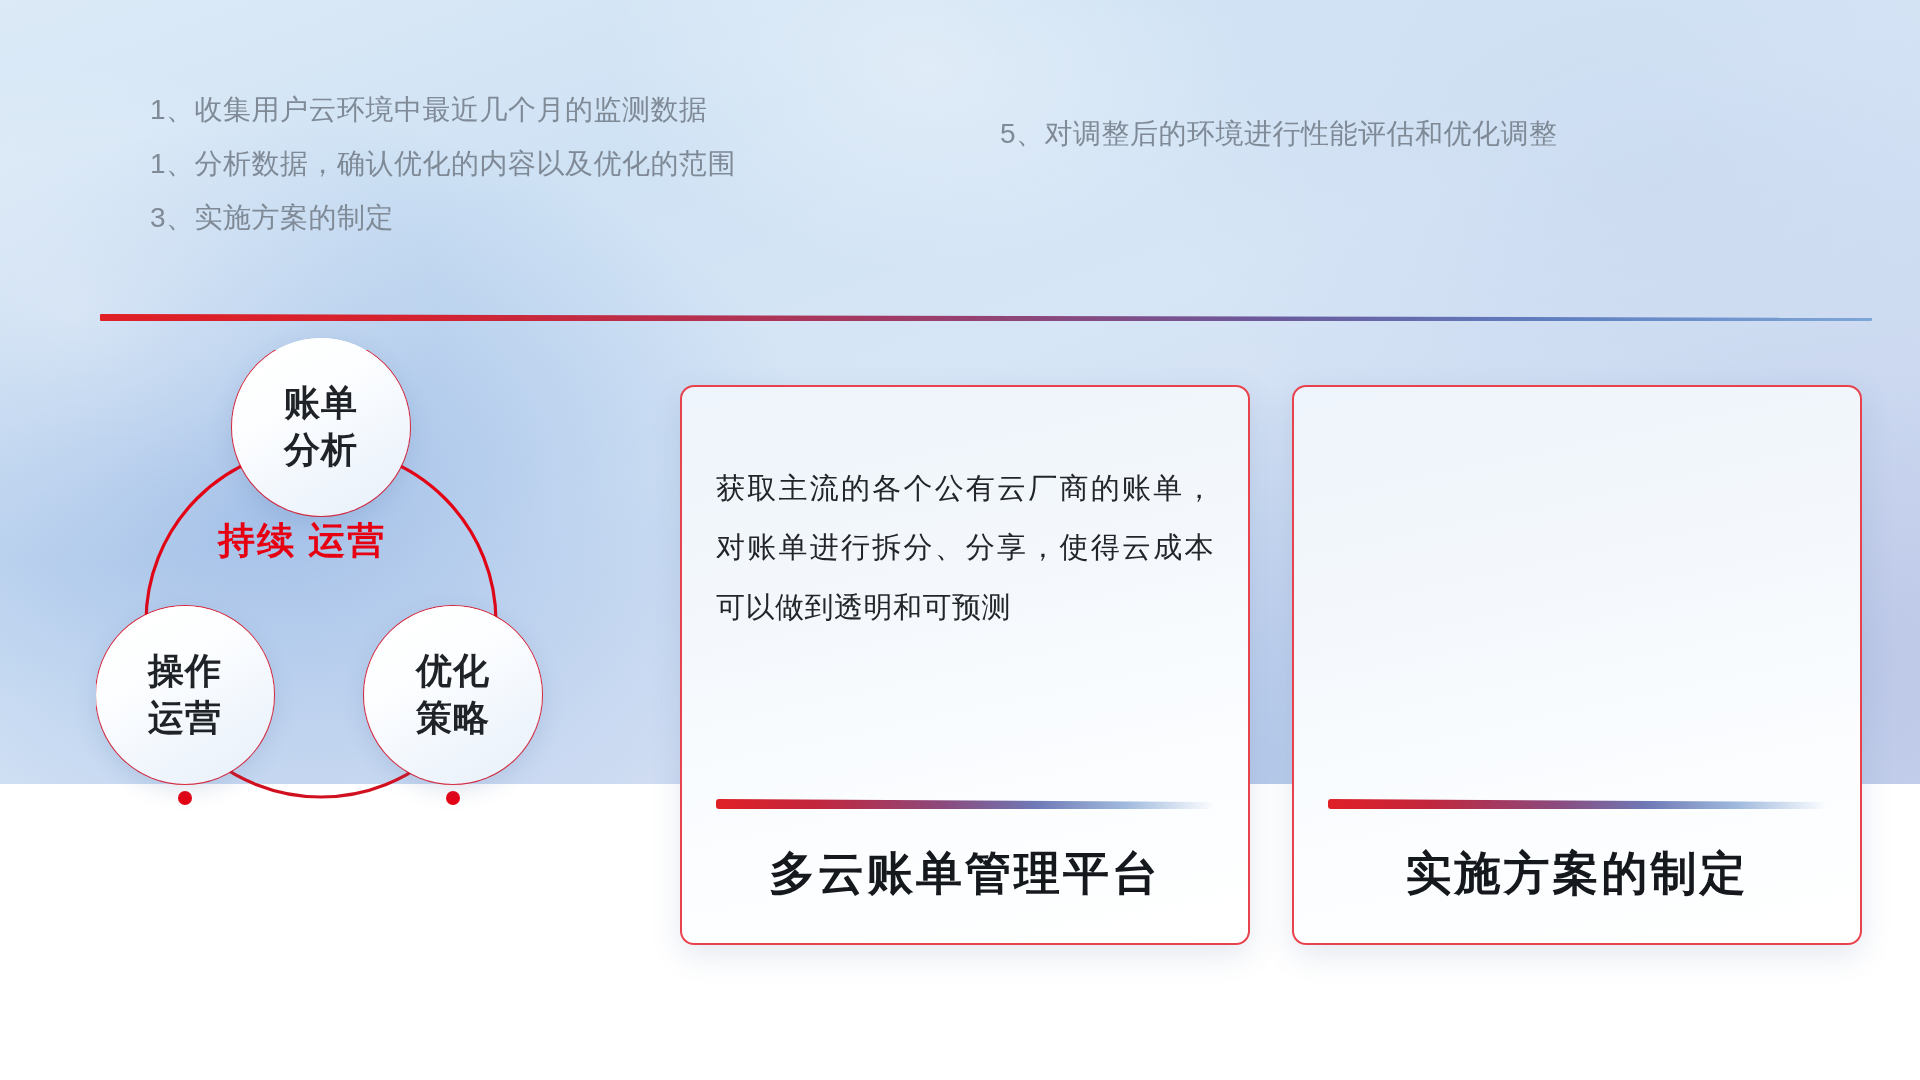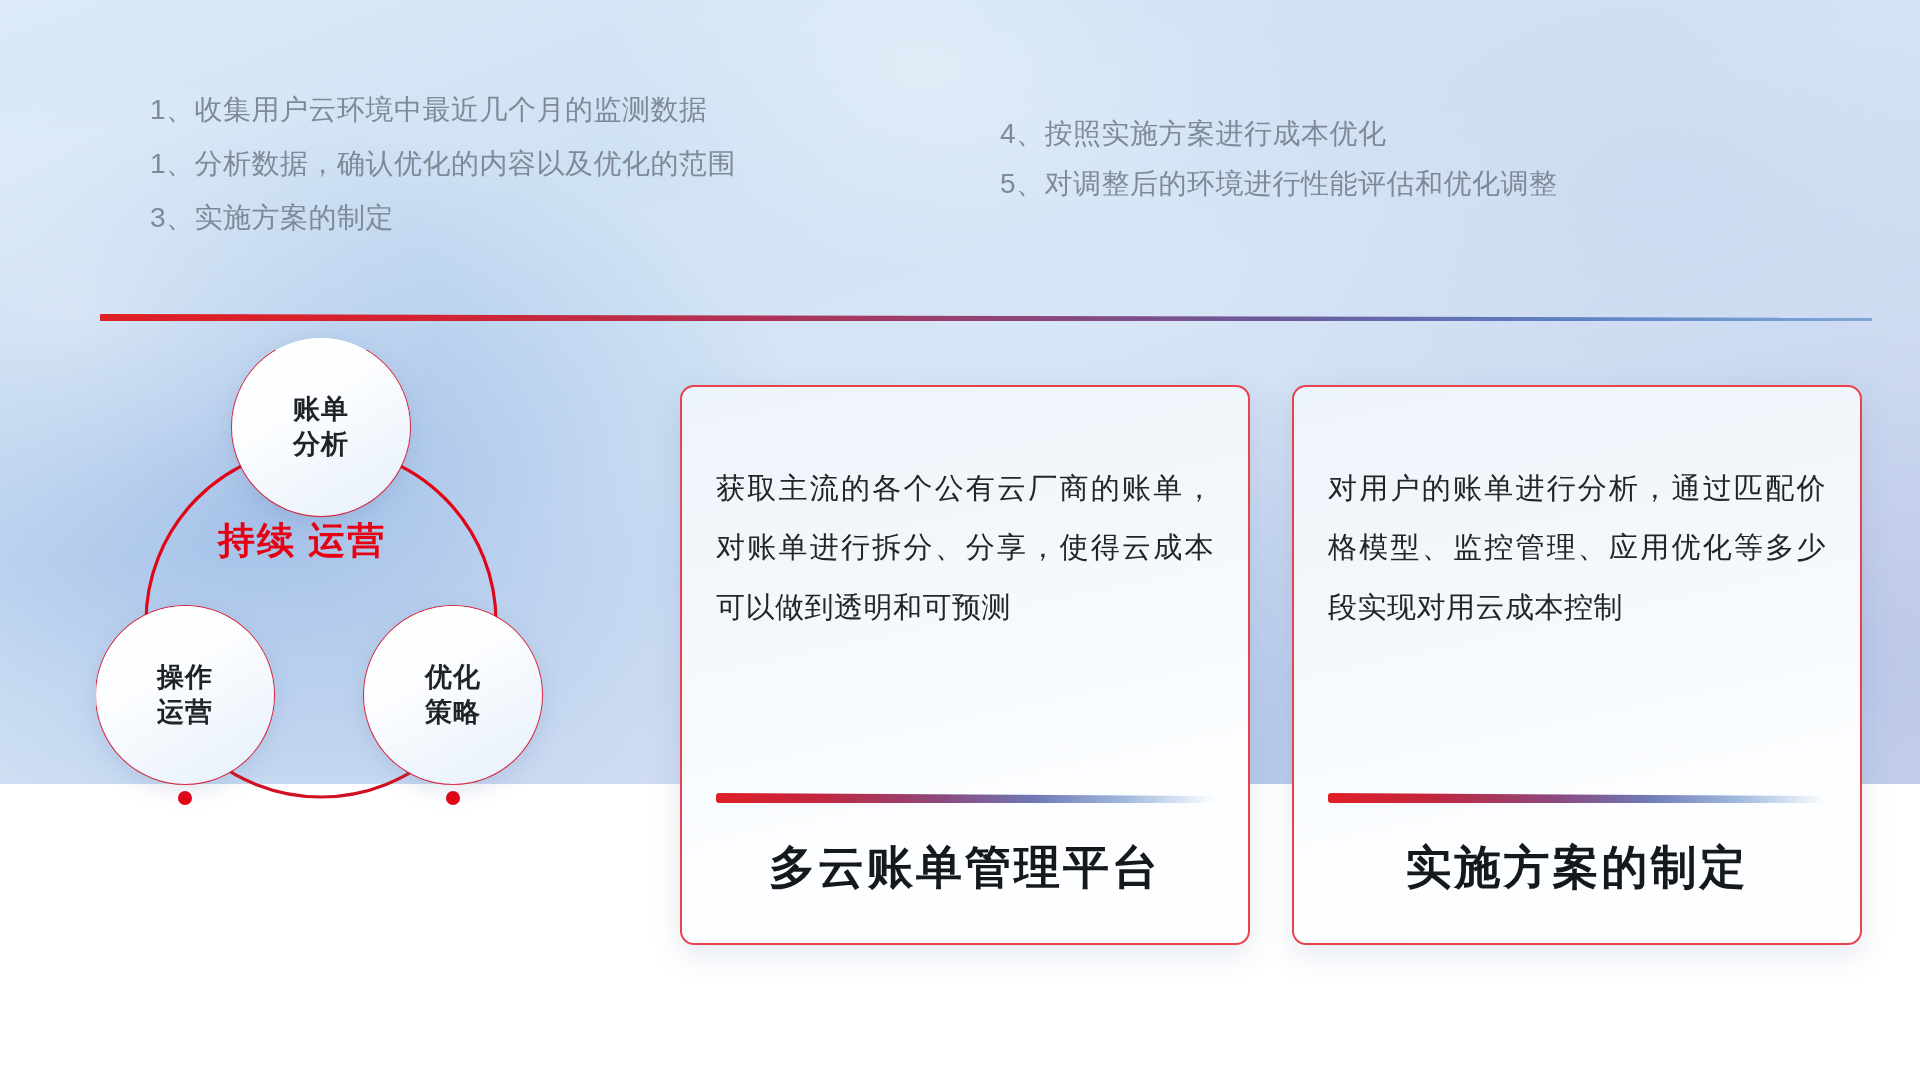--- a/index.html
+++ b/index.html
@@ -46,21 +46,21 @@
   #venn { position:absolute; left:96px; top:350px; width:520px; height:600px; z-index:5; }
   #venn svg { position:absolute; left:0; top:0; }
 
   .bubble {
     position:absolute; border-radius:50%;
     background:linear-gradient(150deg,#ffffff 0%,#fdfeff 35%,#f2f7fd 65%,#e6eff9 100%);
     box-shadow:0 6px 22px rgba(90,120,170,0.20), inset 0 1px 0 rgba(255,255,255,0.9);
     display:flex; align-items:center; justify-content:center;
     text-align:center; color:#1f2328; font-weight:700;
   }
-  .bubble span { display:block; line-height:1.30; font-size:27px; letter-spacing:1px;}
+  .bubble span { display:block; line-height:1.30; font-size:36px; letter-spacing:1px;}
   .b-top    { left:136px; top:-12px;  width:178px; height:178px; }
   .b-left   { left:0px;   top:256px;  width:178px; height:178px; }
   .b-right  { left:268px; top:256px;  width:178px; height:178px; }
 
   .center-label{
     position:absolute; left:122px; top:168px; width:206px;
     text-align:left; color:#e60012; font-weight:800;
     font-size:37px; line-height:1.25; letter-spacing:2px;
   }
 
@@ -78,38 +78,37 @@
   .card-body {
     font-size:29px; line-height:2.05; color:#222629;
     letter-spacing:0.5px; text-align:justify; flex:0 0 auto;
   }
   .card-rule {
     margin-top:auto; height:10px; border-radius:3px;
     background:linear-gradient(90deg,#e01f26 0%,#c2263c 20%,#8b4a7e 46%,#6f79b6 64%,#9fb9dd 82%,rgba(235,242,250,0) 100%);
     clip-path:polygon(0 0, 100% 30%, 100% 100%, 0 100%);
   }
   .card-title {
-    margin-top:34px; margin-bottom:18px;
+    margin-top:34px; margin-bottom:12px;
     font-size:46px; font-weight:800; color:#15181c;
     letter-spacing:3px; text-align:center;
   }
 </style>
 </head>
 <body>
 
 <div id="slide">
 
   <div class="list list-left">
     <div class="list-item">1、收集用户云环境中最近几个月的监测数据</div>
     <div class="list-item">1、分析数据，确认优化的内容以及优化的范围</div>
     <div class="list-item">3、实施方案的制定</div>
   </div>
 
   <div class="list list-right">
-    <div class="list-item">4、按照实施方案进行成本优化</div>
     <div class="list-item">5、对调整后的环境进行性能评估和优化调整</div>
   </div>
 
   <div class="divider"></div>
 
   <div id="venn">
     <svg width="520" height="600" viewBox="0 0 520 600">
       <defs>
         <linearGradient id="ringGrad" x1="0" y1="0" x2="0" y2="1">
           <stop offset="0%" stop-color="#e60012"></stop>
@@ -152,18 +151,17 @@
     </div>
   </div>
 
   <div class="card card-1">
     <div class="card-body">获取主流的各个公有云厂商的账单，对账单进行拆分、分享，使得云成本可以做到透明和可预测</div>
     <div class="card-rule"></div>
     <div class="card-title">多云账单管理平台</div>
   </div>
 
   <div class="card card-2">
-    <div class="card-body">对用户的账单进行分析，通过匹配价格模型、监控管理、应用优化等多少段实现对用云成本控制</div>
     <div class="card-rule"></div>
     <div class="card-title">实施方案的制定</div>
   </div>
 
 </div>
 
 </body></html>

